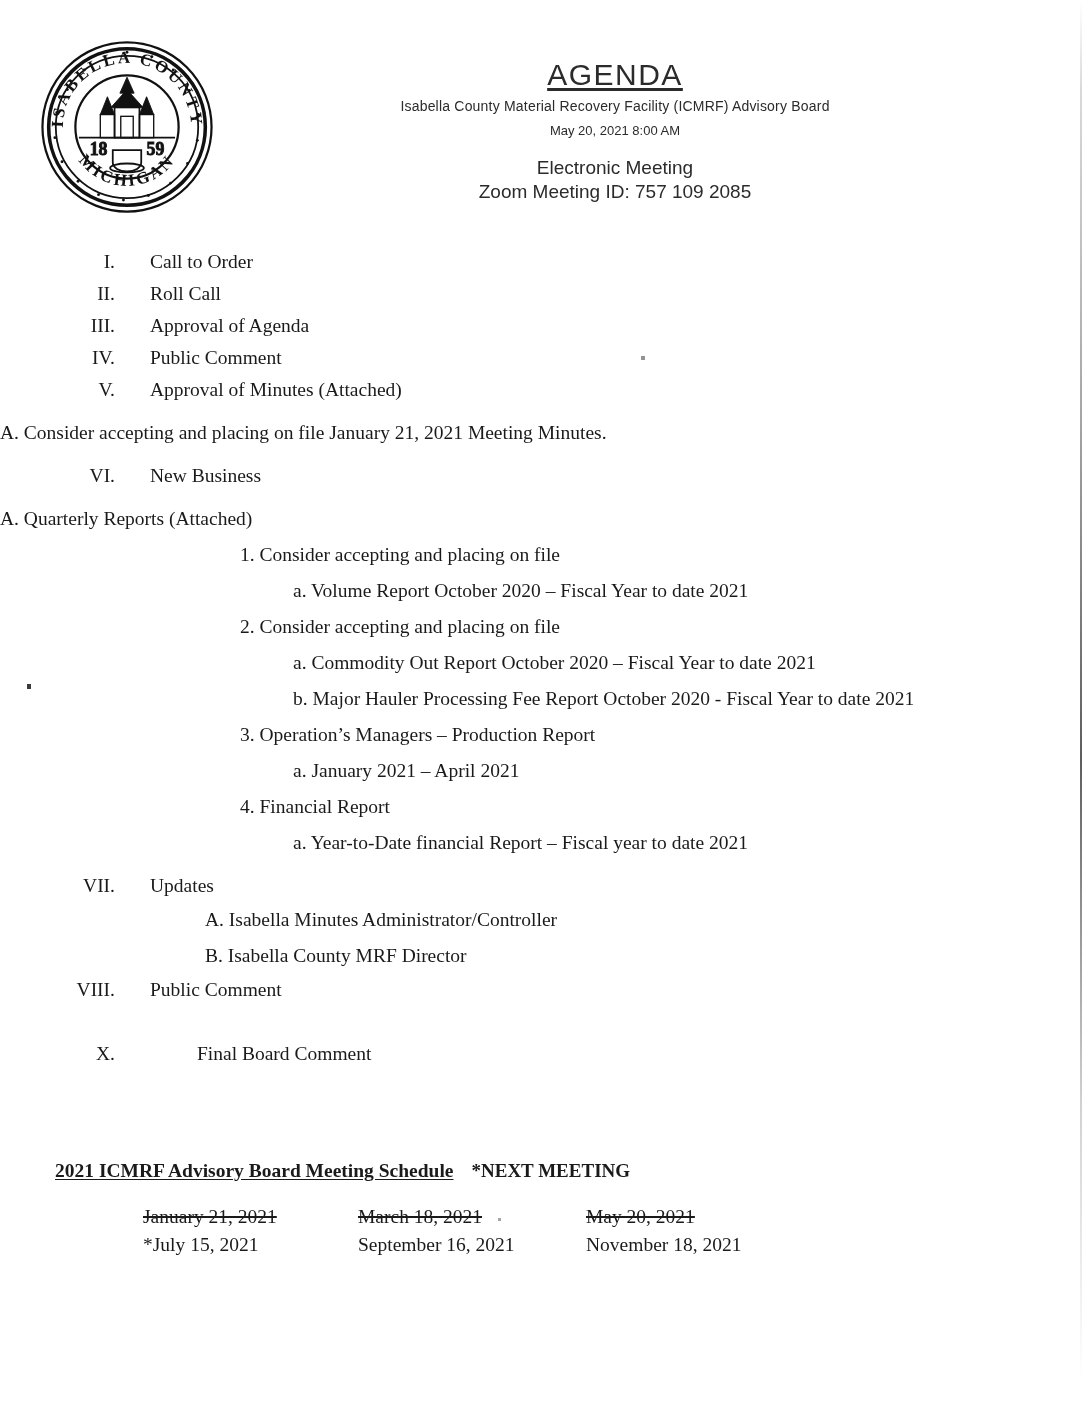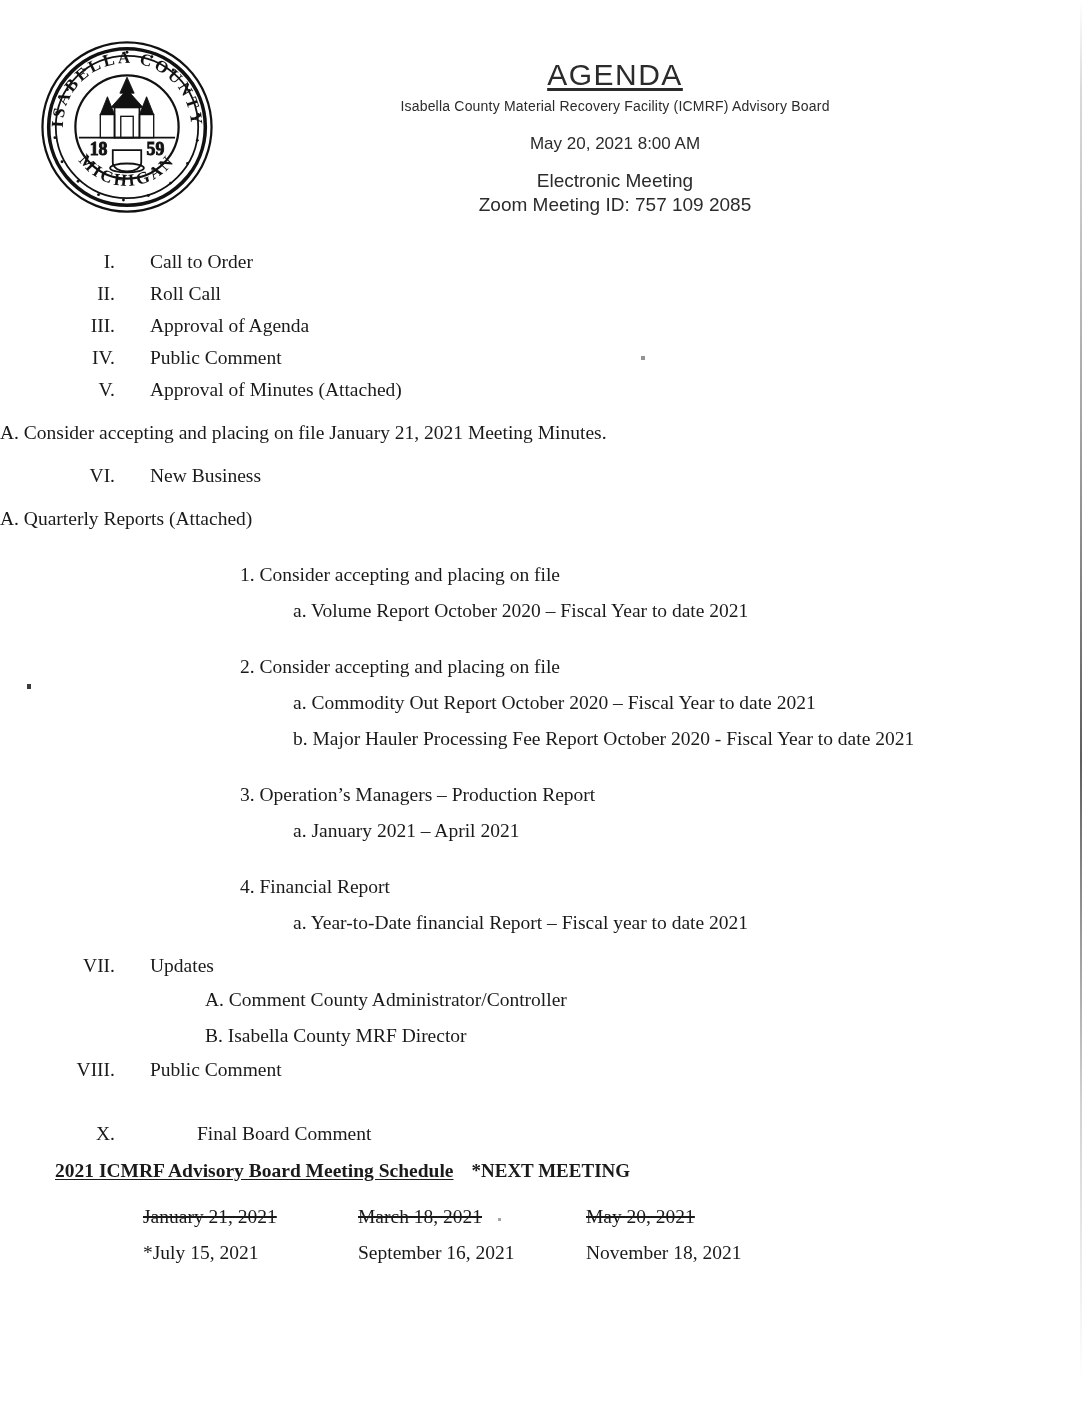--- a/index.html
+++ b/index.html
@@ -68,23 +68,22 @@
     text-decoration: underline;
     text-underline-offset: 3px;
     margin-bottom: 2px;
   }
   .doc-subtitle {
     font-size: 14px;
     line-height: 25px;
     letter-spacing: 0.2px;
   }
   .doc-datetime {
-    font-size: 17px;
+    font-size: 13px;
     line-height: 24px;
-    margin-top: 13px;
   }
   .doc-meetingtype {
     font-size: 19px;
     line-height: 24px;
     margin-top: 13px;
   }
   .doc-zoomid {
     font-size: 19px;
     line-height: 24px;
   }
@@ -114,21 +113,21 @@
   }
   .item-label.wide-indent {
     padding-left: 82px;
   }
 
   .sub {
     line-height: 36px;
     white-space: nowrap;
   }
   .lvl-a   { }
-  .lvl-num { padding-left: 240px; margin-top: 20px; }
+  .lvl-num { padding-left: 240px; }
   .lvl-ltr { padding-left: 293px; }
   .lvl-upd { padding-left: 205px; }
 
   .gap-sm { height: 9px; }
   .gap-lg { height: 32px; }
 
   
   .schedule {
     position: absolute;
     left: 0;
@@ -150,21 +149,20 @@
     font-weight: bold;
     font-variant: small-caps;
     margin-left: 18px;
     font-size: 19px;
   }
   .schedule-grid {
     margin-top: 21px;
     padding-left: 143px;
     display: grid;
     grid-template-columns: 215px 228px auto;
-    row-gap: 8px;
   }
   .sched-cell { white-space: nowrap; line-height: 28px; }
   .struck { text-decoration: line-through; text-decoration-thickness: 1.5px; }
 </style>
 </head>
 <body>
 
 <div class="seal">
   <svg viewBox="0 0 200 200" xmlns="http://www.w3.org/2000/svg" aria-hidden="true">
     <defs>
@@ -282,21 +280,21 @@
   <div class="sub lvl-ltr">a. January 2021 – April 2021</div>
   <div class="sub lvl-num">4. Financial Report</div>
   <div class="sub lvl-ltr">a. Year-to-Date financial Report – Fiscal year to date 2021</div>
   <div class="gap-sm"></div>
 
   <div class="agenda-row">
     <span class="numeral">VII.</span>
     <span class="item-label">Updates</span>
   </div>
 
-  <div class="sub lvl-upd">A.  Comment County Administrator/Controller</div>
+  <div class="sub lvl-upd">A.  Isabella Minutes Administrator/Controller</div>
   <div class="sub lvl-upd">B.  Isabella County MRF Director</div>
 
   <div class="agenda-row">
     <span class="numeral">VIII.</span>
     <span class="item-label">Public Comment</span>
   </div>
 
   <div class="gap-lg"></div>
 
   <div class="agenda-row">

